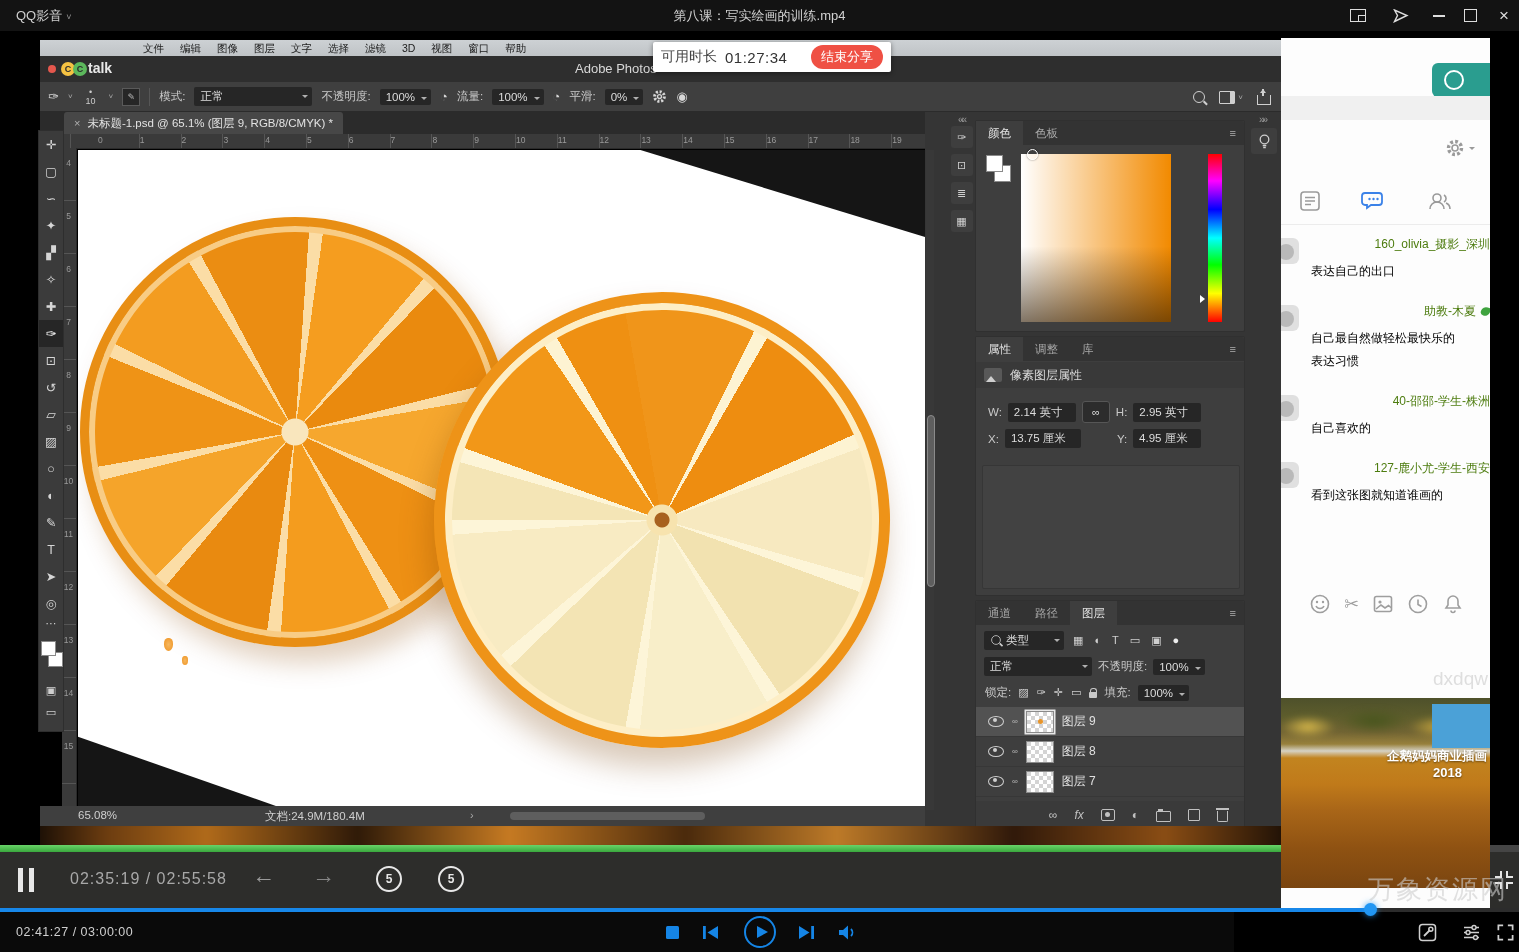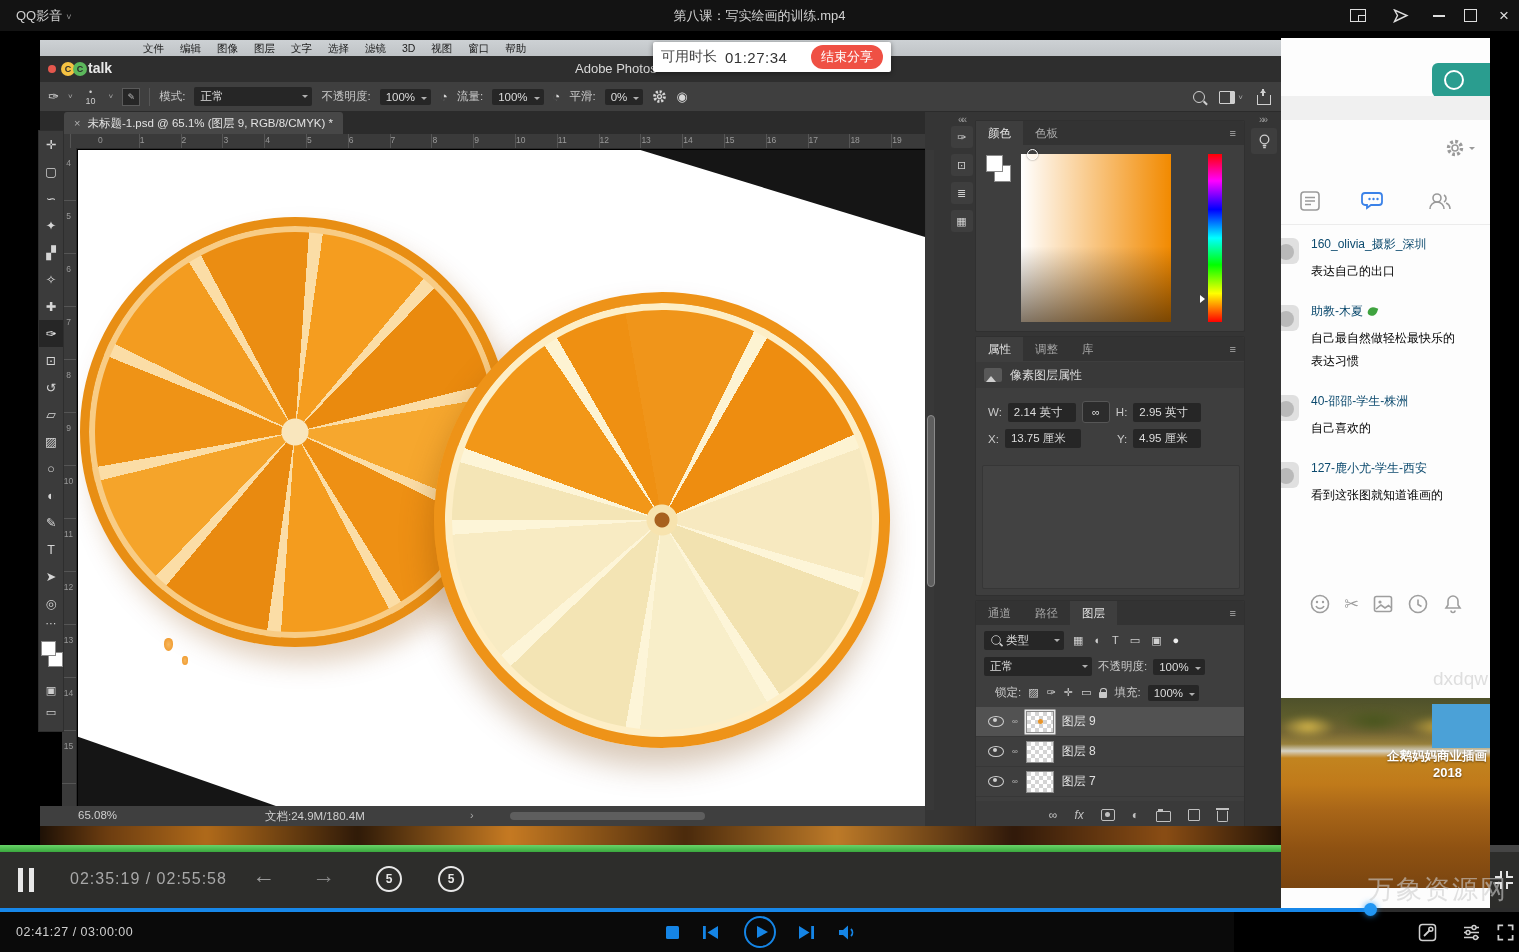--- a/index.html
+++ b/index.html
@@ -108,21 +108,21 @@
   .imgbox::after{content:"";position:absolute;left:2px;bottom:0;border:5px solid transparent;border-bottom:6px solid #cfcfcf;}
   #props-header .t{color:#dcdcdc;font-size:12px;}
   .prow{position:absolute;display:flex;align-items:center;gap:6px;}
   .pfld{background:#262626;border-radius:2px;color:#ddd;font-size:11.5px;padding:2px 6px;white-space:nowrap;}
   #link-box{width:26px;height:20px;background:#2c2c2c;border:1px solid #565656;border-radius:3px;color:#ddd;font-size:11px;display:flex;align-items:center;justify-content:center;}
   #props-empty{position:absolute;left:6px;top:128px;width:256px;height:122px;background:#424242;border:1px solid #363636;border-radius:2px;}
   #layers-panel{left:975px;top:600px;width:270px;height:230px;}
   #lr-filter{position:absolute;left:0;top:26px;width:100%;height:26px;display:flex;align-items:center;gap:9px;padding:0 8px;box-sizing:border-box;}
   .flt-ic{color:#cfcfcf;font-size:11px;}
   #lr-blend{position:absolute;left:0;top:53px;width:100%;height:25px;display:flex;align-items:center;gap:6px;padding:0 8px;box-sizing:border-box;}
-  #lr-lock{position:absolute;left:11px;top:79px;width:100%;height:25px;display:flex;align-items:center;gap:7px;padding:0 8px;box-sizing:border-box;}
+  #lr-lock{position:absolute;left:1px;top:79px;width:100%;height:25px;display:flex;align-items:center;gap:7px;padding:0 8px;box-sizing:border-box;}
   #layer-rows{position:absolute;left:0;top:106px;width:100%;}
   .lrow{position:relative;height:30px;display:flex;align-items:center;gap:8px;padding-left:12px;box-sizing:border-box;border-bottom:1px solid #373737;}
   .lrow.sel{background:#525252;}
   .eye{width:14px;height:9px;border:1.3px solid #cfcfcf;border-radius:50%;position:relative;}
   .eye::after{content:"";position:absolute;width:4px;height:4px;border-radius:50%;background:#cfcfcf;left:3.5px;top:1.3px;}
   .clipmark{color:#b8b8b8;font-size:8px;}
   .thumb{width:26px;height:20px;border:1px solid #8a8a8a;background:repeating-conic-gradient(#fff 0 25%,#d4d4d4 0 50%);background-size:8px 8px;position:relative;}
   .lrow.sel .thumb{box-shadow:0 0 0 1.5px #e8e8e8;}
   .thumb.mark::after{content:"";position:absolute;left:11px;top:7px;width:5px;height:5px;border-radius:50%;background:#e8952a;}
   .lname{color:#e0e0e0;font-size:12px;}
@@ -177,21 +177,21 @@
   #teal-btn .ring{width:16px;height:16px;border:2px solid #fff;border-radius:50%;margin-left:12px;}
   #chat-strip{position:absolute;left:0;top:58px;width:209px;height:24px;background:#f0f0f0;}
   #chat-gear{position:absolute;left:164px;top:100px;color:#9a9a9a;display:flex;align-items:center;gap:4px;}
   #chat-gear .chev{border:3.5px solid transparent;border-top-color:#9a9a9a;margin-top:3px;}
   .chat-tab{position:absolute;top:150px;width:26px;height:26px;display:flex;align-items:center;justify-content:center;}
   #chat-divider{position:absolute;left:0;top:186px;width:209px;height:1px;background:#ececec;}
   #chat-msgs{position:absolute;left:0;top:198px;width:209px;padding-left:30px;box-sizing:border-box;}
   .msg{position:relative;margin-bottom:20px;}
   .msg .avatar{position:absolute;left:-38px;top:2px;width:26px;height:26px;border-radius:6px;background:#e0e0e0;overflow:hidden;}
   .msg .avatar::after{content:"";position:absolute;left:5px;top:6px;width:16px;height:16px;border-radius:50%;background:#b9b9b9;}
-  .msg .uname{color:#0c4a6e;font-size:12px;margin-bottom:7px;display:flex;align-items:center;gap:5px;}
+  .msg .uname{color:#4d7c0f;font-size:12px;margin-bottom:7px;display:flex;align-items:center;gap:5px;justify-content:flex-end;}
   .msg .mtext{color:#000000;font-size:12px;line-height:23px;width:152px;font-weight:400;}
   .leaf{width:9px;height:9px;background:#3fa33f;border-radius:0 70% 50% 70%;transform:rotate(110deg);display:inline-block;}
   #chat-tools{position:absolute;left:0;top:555px;width:209px;display:flex;gap:13px;padding-left:28px;box-sizing:border-box;color:#9e9e9e;align-items:center;}
   #chat-tools .sc{font-size:18px;}
   #wm-dx{position:absolute;left:152px;top:630px;color:#dedede;font-size:19px;}
   #poster{position:absolute;left:0;top:660px;width:209px;height:190px;overflow:hidden;
     background:linear-gradient(180deg,#4e512b 0,#5d5c2c 18px,#716433 34px,#97803c 46px,#d6d2c4 53px,#c2841f 60px,#c07a1a 86px,#a96618 112px,#8f5212 150px,#7a4510 190px);}
   #poster .blobs{position:absolute;left:-6px;top:-4px;width:220px;height:60px;filter:blur(3px);
     background:radial-gradient(ellipse 40px 16px at 15% 55%,#d9b94a,transparent 70%),radial-gradient(ellipse 50px 18px at 45% 45%,#47551d,transparent 70%),radial-gradient(ellipse 45px 16px at 75% 55%,#c9a83e,transparent 70%),radial-gradient(ellipse 60px 14px at 95% 60%,#55601f,transparent 70%);}
   #poster .bluebox{position:absolute;left:151px;top:6px;width:58px;height:44px;background:#4ba1d7;}

